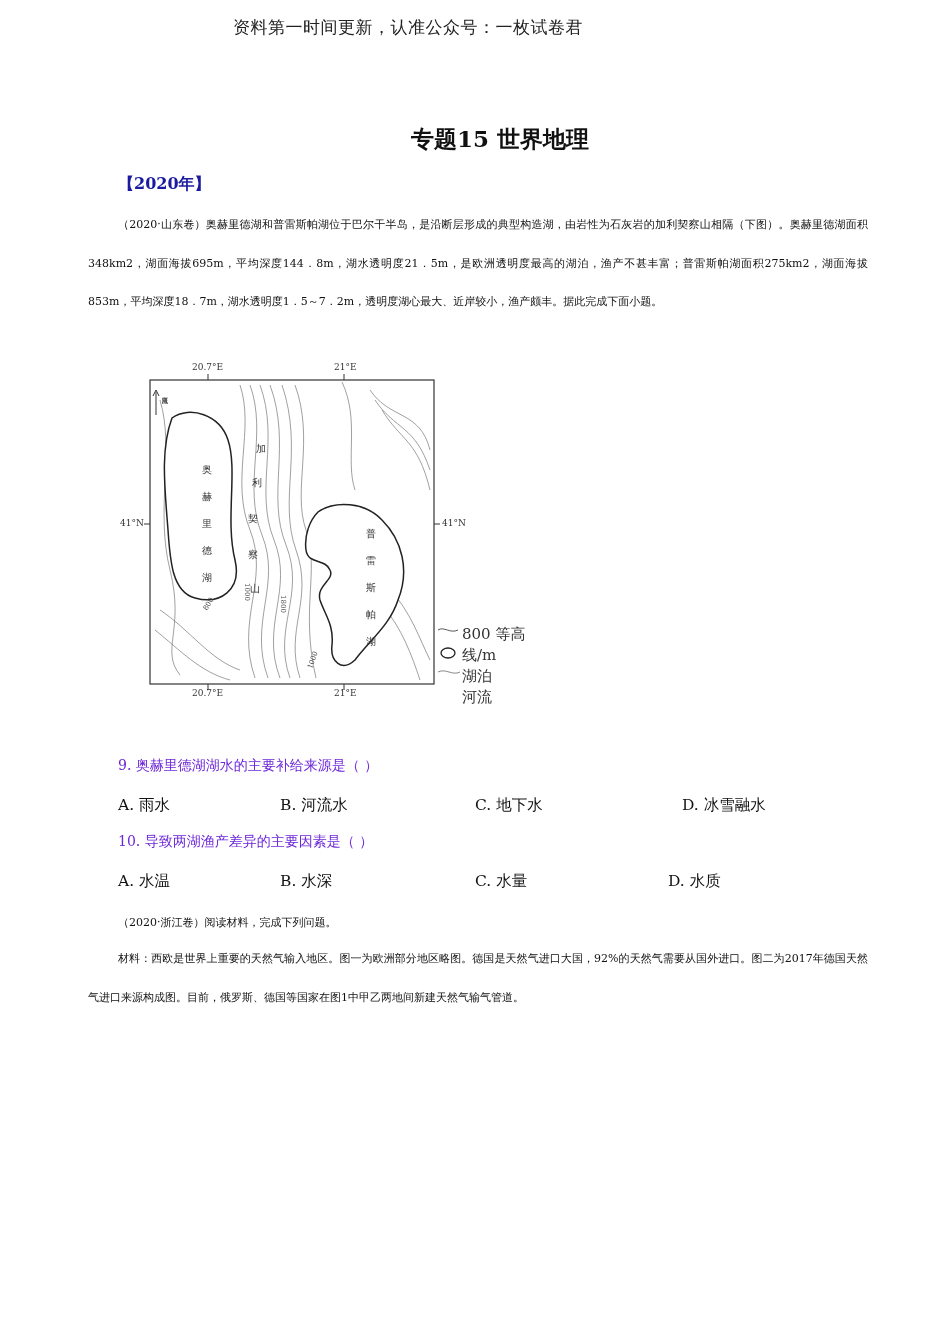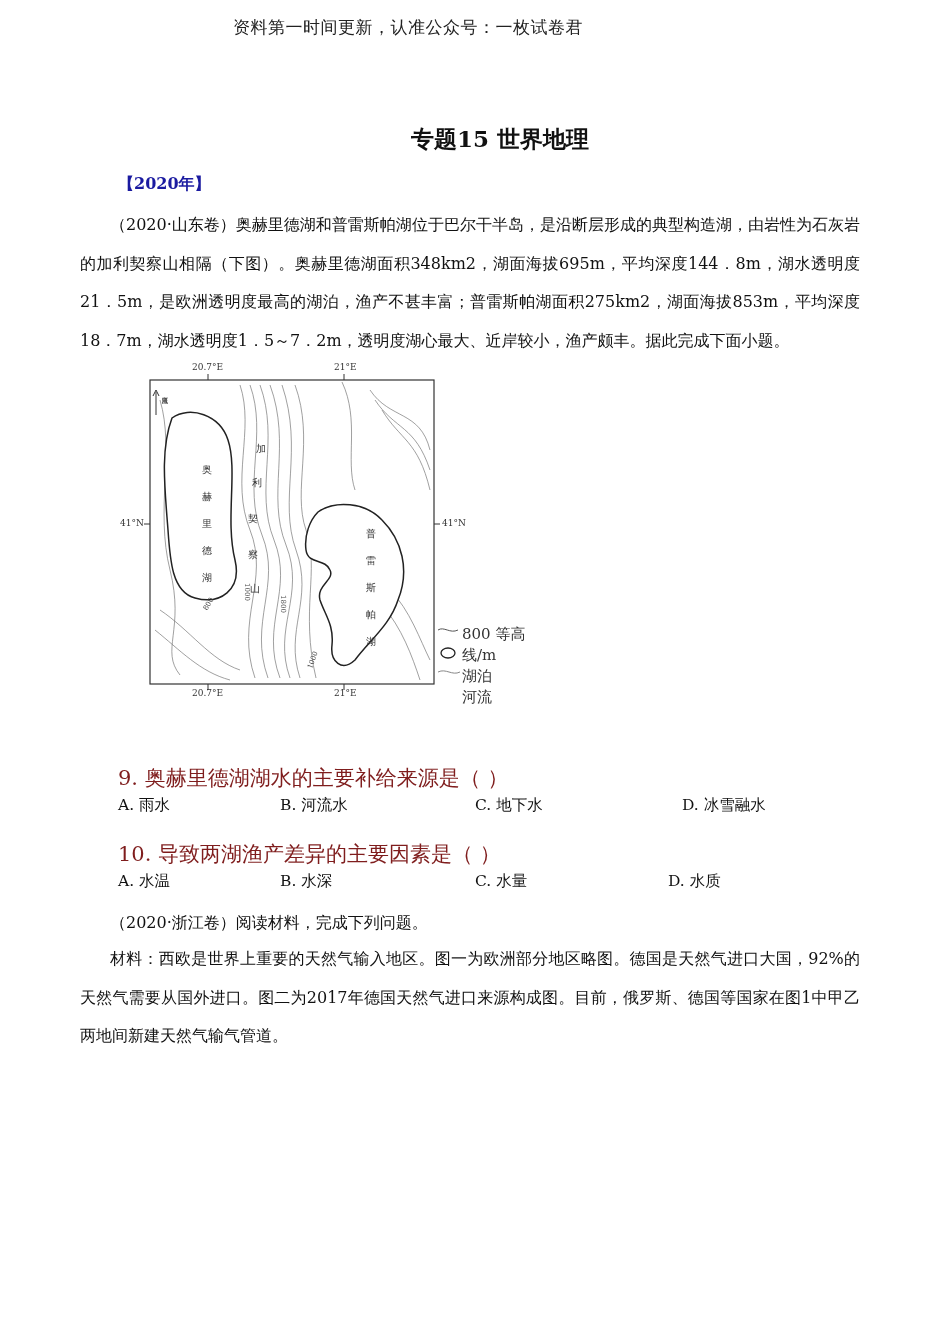--- a/index.html
+++ b/index.html
@@ -3,25 +3,25 @@
 <meta charset="utf-8">
 <style>
   html, body { margin: 0; padding: 0; background: #ffffff; }
   body { width: 950px; height: 1344px; position: relative; overflow: hidden;
          font-family: "DejaVu Serif", "Liberation Serif", serif; color: #111; }
   .watermark { position: absolute; top: 16px; left: 0; width: 816px; text-align: center;
                font-size: 17px; color: #222; letter-spacing: 0.5px; }
   .title { position: absolute; top: 124px; left: 0; width: 1000px; text-align: center;
            font-size: 23px; font-weight: bold; color: #111; }
   .year-tag { position: absolute; top: 174px; left: 118px; font-size: 16px; font-weight: bold; color: #1a1aa0; }
-  .para { position: absolute; left: 80px; width: 780px; font-size: 16px; line-height: 38.5px;
+  .para { position: absolute; left: 88px; width: 780px; font-size: 11px; line-height: 38.5px;
           text-align: justify; color: #111; }
   .p1 { top: 206px; text-indent: 30px; }
   .map { position: absolute; top: 360px; left: 120px; width: 410px; height: 340px; }
-  .question { position: absolute; left: 118px; font-size: 21px; color: #7f1d1d; margin-top: 7px; }
+  .question { position: absolute; left: 118px; font-size: 14px; color: #6d28d9; }
   .opts { position: absolute; left: 118px; width: 760px; font-size: 15.5px; color: #111; }
   .opt { position: absolute; top: 0; white-space: nowrap; }
   .p2 { top: 904px; text-indent: 30px; }
   .p3 { top: 940px; text-indent: 30px; }
 </style>
 </head>
 <body>
 
 <div class="watermark">资料第一时间更新，认准公众号：一枚试卷君</div>
 

